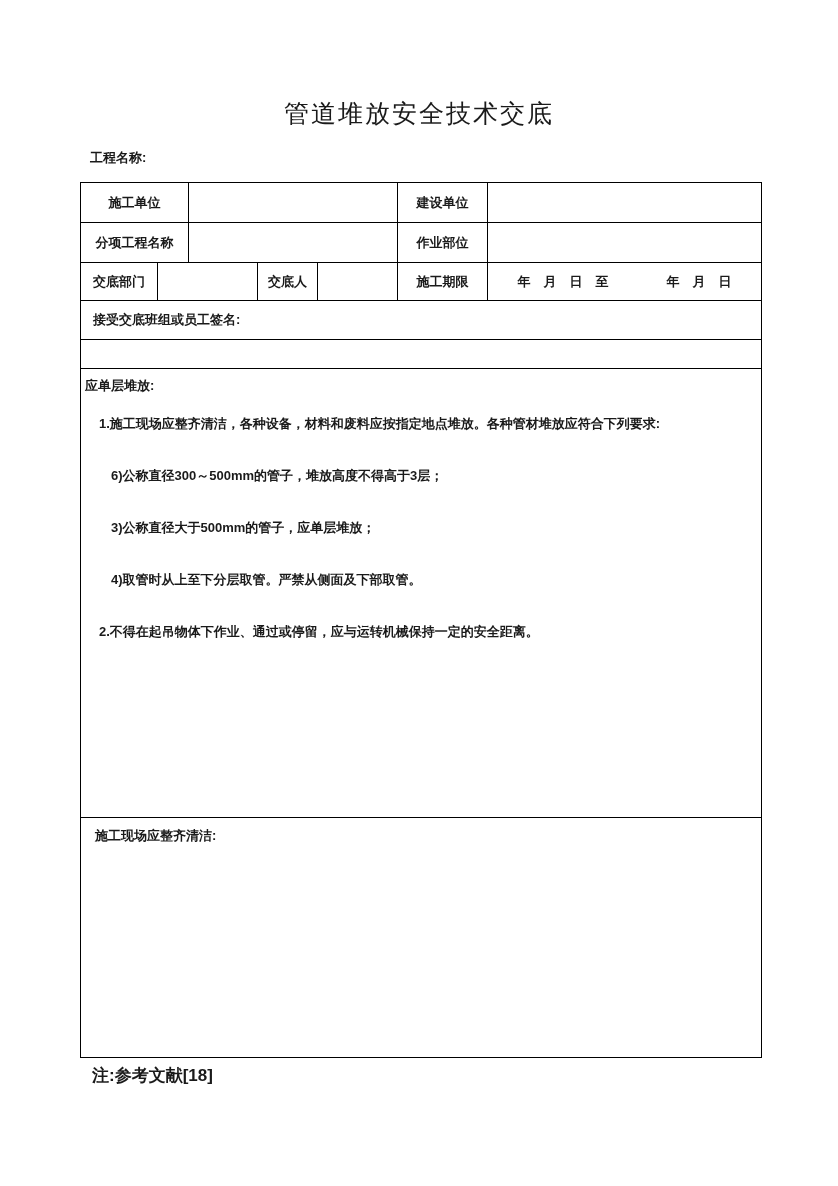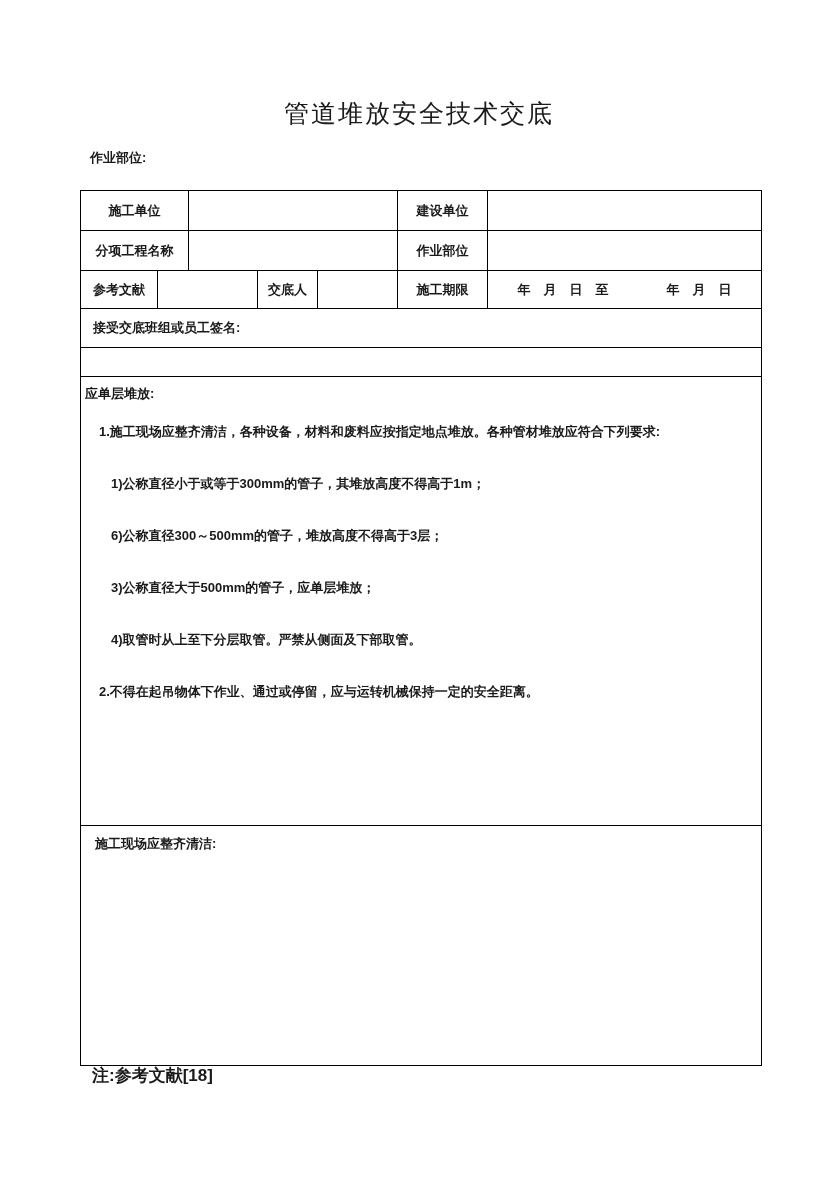--- a/index.html
+++ b/index.html
@@ -31,21 +31,21 @@
     position: absolute;
     left: 90px;
     top: 149px;
     font-size: 13px;
     font-weight: bold;
   }
 
   .form-table {
     position: absolute;
     left: 80px;
-    top: 190px;
+    top: 182px;
     width: 682px;
     height: 876px;
     border: 1px solid #000;
     box-sizing: border-box;
     display: flex;
     flex-direction: column;
   }
 
   .row {
     display: flex;
@@ -127,40 +127,40 @@
     top: 1064px;
     font-size: 17px;
     font-weight: bold;
   }
 </style>
 </head>
 <body>
 
 <div class="doc-title">管道堆放安全技术交底</div>
 
-<div class="project-name">作业部位:</div>
+<div class="project-name">工程名称:</div>
 
 <div class="form-table">
 
   <div class="row r1">
     <div class="cell center c-l1">施工单位</div>
     <div class="cell c-v1"></div>
     <div class="cell center c-l2">建设单位</div>
     <div class="cell c-v2"></div>
   </div>
 
   <div class="row r2">
     <div class="cell center c-l1">分项工程名称</div>
     <div class="cell c-v1"></div>
     <div class="cell center c-l2">作业部位</div>
     <div class="cell c-v2"></div>
   </div>
 
   <div class="row r3">
-    <div class="cell center c1">参考文献</div>
+    <div class="cell center c1">交底部门</div>
     <div class="cell c2"></div>
     <div class="cell center c3">交底人</div>
     <div class="cell c4"></div>
     <div class="cell center c5">施工期限</div>
     <div class="cell c6 period-cell">
       <span class="period-first">年　月　日　至</span>
       <span class="period-second">年　月　日</span>
     </div>
   </div>
 
@@ -170,21 +170,20 @@
 
   <div class="row r5">
     <div class="cell" style="flex:1"></div>
   </div>
 
   <div class="row r6">
     <div class="cell block-cell" style="width:100%">
       <div class="content-label">应单层堆放:</div>
       <div class="content-list">
           <div class="content-line indent-1">1.施工现场应整齐清洁，各种设备，材料和废料应按指定地点堆放。各种管材堆放应符合下列要求:</div>
-          <div class="content-line indent-2">1)公称直径小于或等于300mm的管子，其堆放高度不得高于1m；</div>
           <div class="content-line indent-2">6)公称直径300～500mm的管子，堆放高度不得高于3层；</div>
           <div class="content-line indent-2">3)公称直径大于500mm的管子，应单层堆放；</div>
           <div class="content-line indent-2">4)取管时从上至下分层取管。严禁从侧面及下部取管。</div>
           <div class="content-line indent-1">2.不得在起吊物体下作业、通过或停留，应与运转机械保持一定的安全距离。</div>
         </div>
     </div>
   </div>
 
   <div class="row r7">
     <div class="cell block-cell" style="width:100%">

